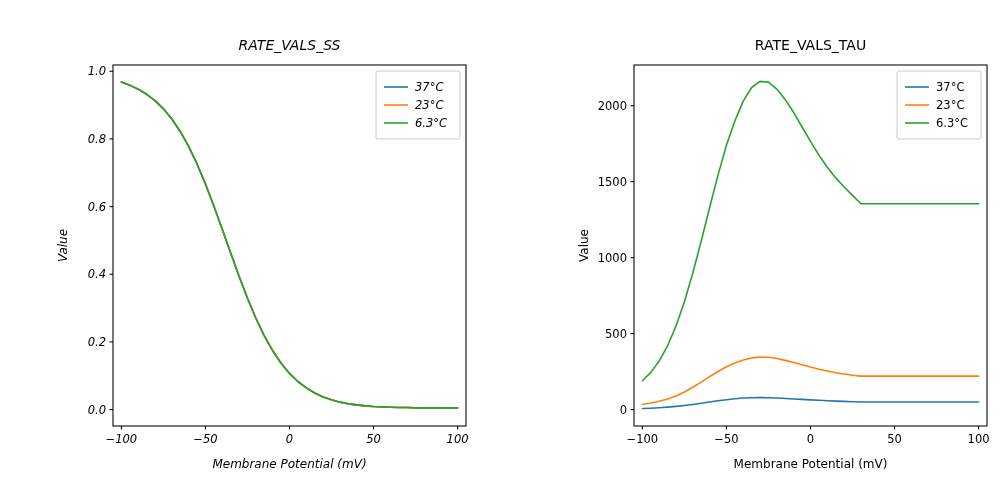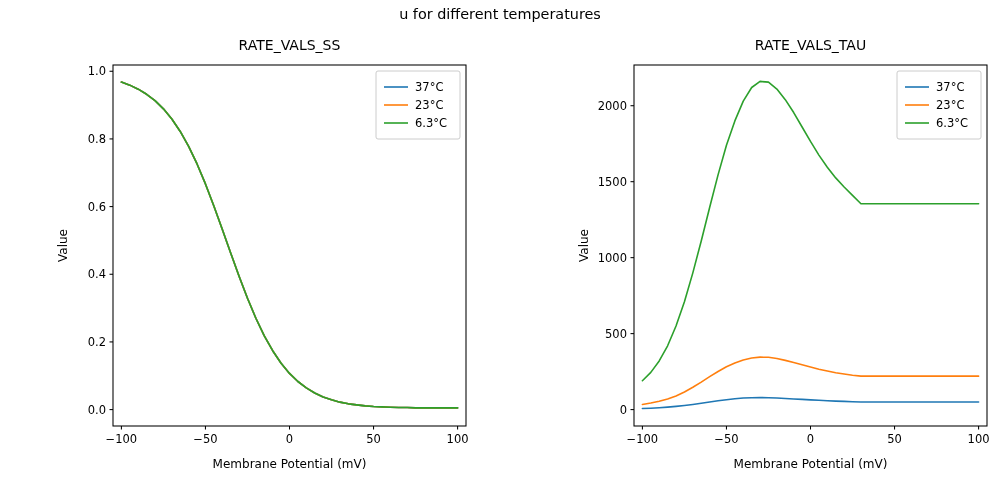--- a/index.html
+++ b/index.html
@@ -32,23 +32,22 @@
   .spine { fill: none; stroke: #000000; stroke-width: 1.05; }
   .tickmark { stroke: #000000; stroke-width: 1.05; }
   .dataline { fill: none; stroke-width: 1.6; stroke-linejoin: round; stroke-linecap: round; }
   .legend-box { fill: #ffffff; fill-opacity: 0.85; stroke: #cccccc; stroke-width: 1; }
 </style>
 </head>
 <body>
 
 <div id="figure">
 
-  <div class="suptitle">u for different temperatures</div>
 
-  <div style="position:absolute; left:12px; top:28px;">
+  <div style="position:absolute; left:12px; top:28px;font-style:italic;">
     <svg id="svg-0" width="478" height="470">
         <text x="277.5" y="22" text-anchor="middle" font-size="14">RATE_VALS_SS</text>
         <rect x="101" y="37" width="353" height="361" class="spine"></rect>
         <line x1="109.4047619047619" y1="398" x2="109.4047619047619" y2="401.5" class="tickmark"></line>
         <text x="109.4047619047619" y="415" text-anchor="middle" class="ticklabel">−100</text>
         <line x1="193.45238095238096" y1="398" x2="193.45238095238096" y2="401.5" class="tickmark"></line>
         <text x="193.45238095238096" y="415" text-anchor="middle" class="ticklabel">−50</text>
         <line x1="277.5" y1="398" x2="277.5" y2="401.5" class="tickmark"></line>
         <text x="277.5" y="415" text-anchor="middle" class="ticklabel">0</text>
         <line x1="361.54761904761904" y1="398" x2="361.54761904761904" y2="401.5" class="tickmark"></line>

